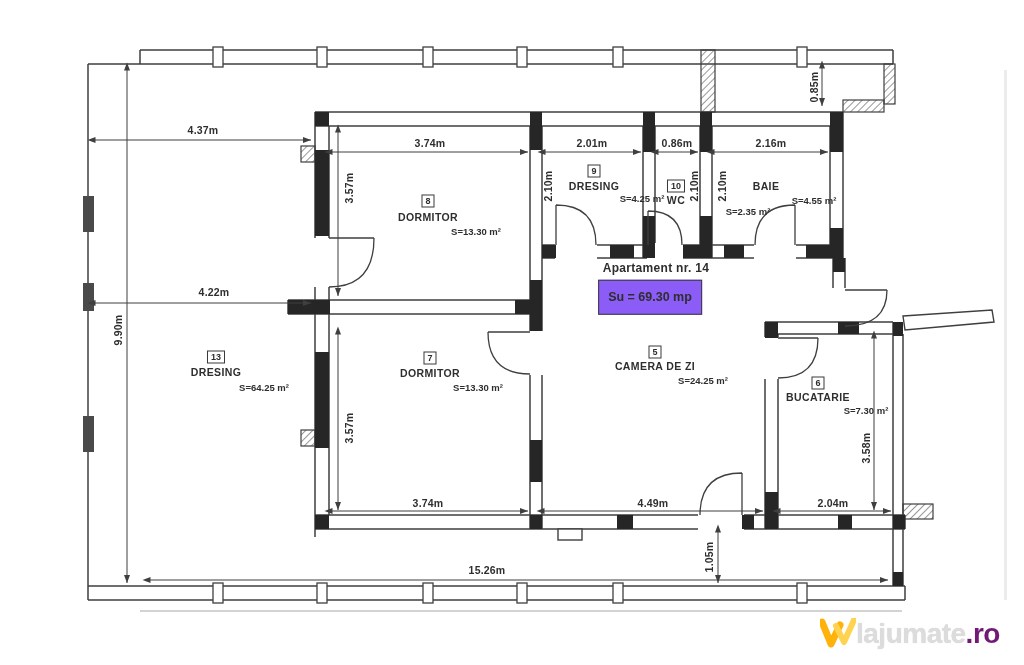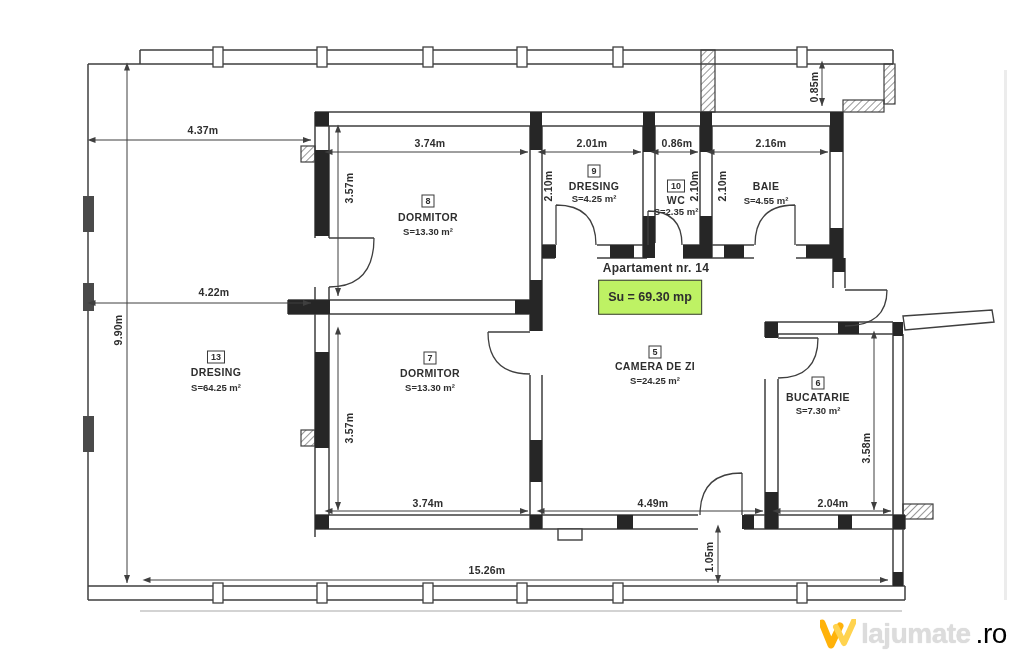--- a/index.html
+++ b/index.html
@@ -4,27 +4,27 @@
 <style>
   html,body { margin:0; padding:0; background:#ffffff; }
   .page { position:relative; width:1024px; height:665px; background:#ffffff; overflow:hidden;
           font-family:"Liberation Sans", sans-serif; }
   svg.plan { position:absolute; left:0; top:0; }
   .lbl { position:absolute; transform:translate(-50%,-50%); white-space:nowrap;
          color:#2e2e2e; text-align:center; line-height:1; }
   .vert { transform:translate(-50%,-50%) rotate(-90deg); }
   .dim { font-size:10.5px; font-weight:600; letter-spacing:0.2px; }
   .rname { font-size:10.5px; font-weight:700; letter-spacing:0.4px; }
-  .rarea { font-size:9.5px; font-weight:600; }
+  .rarea { font-size:9.5px; font-weight:600;margin-left:48px; }
   .rnum { font-size:9px; font-weight:700; border:1px solid #3a3a3a; padding:1px 3px; background:rgba(255,255,255,.85); }
   .title { font-size:12px; font-weight:700; letter-spacing:0.3px; }
-  .subox { font-size:12.5px; font-weight:700; border:1.5px solid #3a3a3a; padding:10px 9px; background:#bef264; }
-  .wm { position:absolute; left:820px; top:618px; display:flex; align-items:center; gap:5px; }
+  .subox { font-size:12.5px; font-weight:700; border:1.5px solid #3a3a3a; padding:10px 9px; background:#8b5cf6; }
+  .wm { position:absolute; left:820px; top:618px; display:flex; align-items:flex-start; }
   .wm-brand { font-size:28px; font-weight:700; color:#dcdcdc; letter-spacing:-0.5px; text-shadow:0 0 1px #cfcfcf; }
-  .wm-tld { font-size:28px; font-weight:400; color:#000000; letter-spacing:-0.5px; }
+  .wm-tld { font-size:28px; font-weight:700; color:#701a75; letter-spacing:-0.5px; }
   .scan-edge { position:absolute; left:1004px; top:70px; width:3px; height:530px; background:#ececec; }
 </style>
 </head>
 <body>
 
 <div class="page">
 
   <svg class="plan" width="1024" height="665" viewBox="0 0 1024 665" xmlns="http://www.w3.org/2000/svg">
     <defs>
       <marker id="aE" markerWidth="10" markerHeight="8" refX="8" refY="3.5" orient="auto">
@@ -205,21 +205,21 @@
   <div class="lbl rnum" style="left:428px;top:201px">8</div>
   <div class="lbl rname" style="left:428px;top:217px">DORMITOR</div>
   <div class="lbl rarea" style="left:428px;top:232px">S=13.30 m²</div>
 
   <div class="lbl rnum" style="left:594px;top:171px">9</div>
   <div class="lbl rname" style="left:594px;top:186px">DRESING</div>
   <div class="lbl rarea" style="left:594px;top:199px">S=4.25 m²</div>
 
   <div class="lbl rnum" style="left:676px;top:186px">10</div>
   <div class="lbl rname" style="left:676px;top:200px">WC</div>
-  <div class="lbl rarea" style="left:676px;top:212px">S=2.35 m²</div>
+  <div class="lbl rarea" style="left:700px;top:212px">S=2.35 m²</div>
 
   <div class="lbl rname" style="left:766px;top:186px">BAIE</div>
   <div class="lbl rarea" style="left:766px;top:201px">S=4.55 m²</div>
 
   <div class="lbl rnum" style="left:430px;top:358px">7</div>
   <div class="lbl rname" style="left:430px;top:373px">DORMITOR</div>
   <div class="lbl rarea" style="left:430px;top:388px">S=13.30 m²</div>
 
   <div class="lbl rnum" style="left:655px;top:352px">5</div>
   <div class="lbl rname" style="left:655px;top:366px">CAMERA DE ZI</div>

